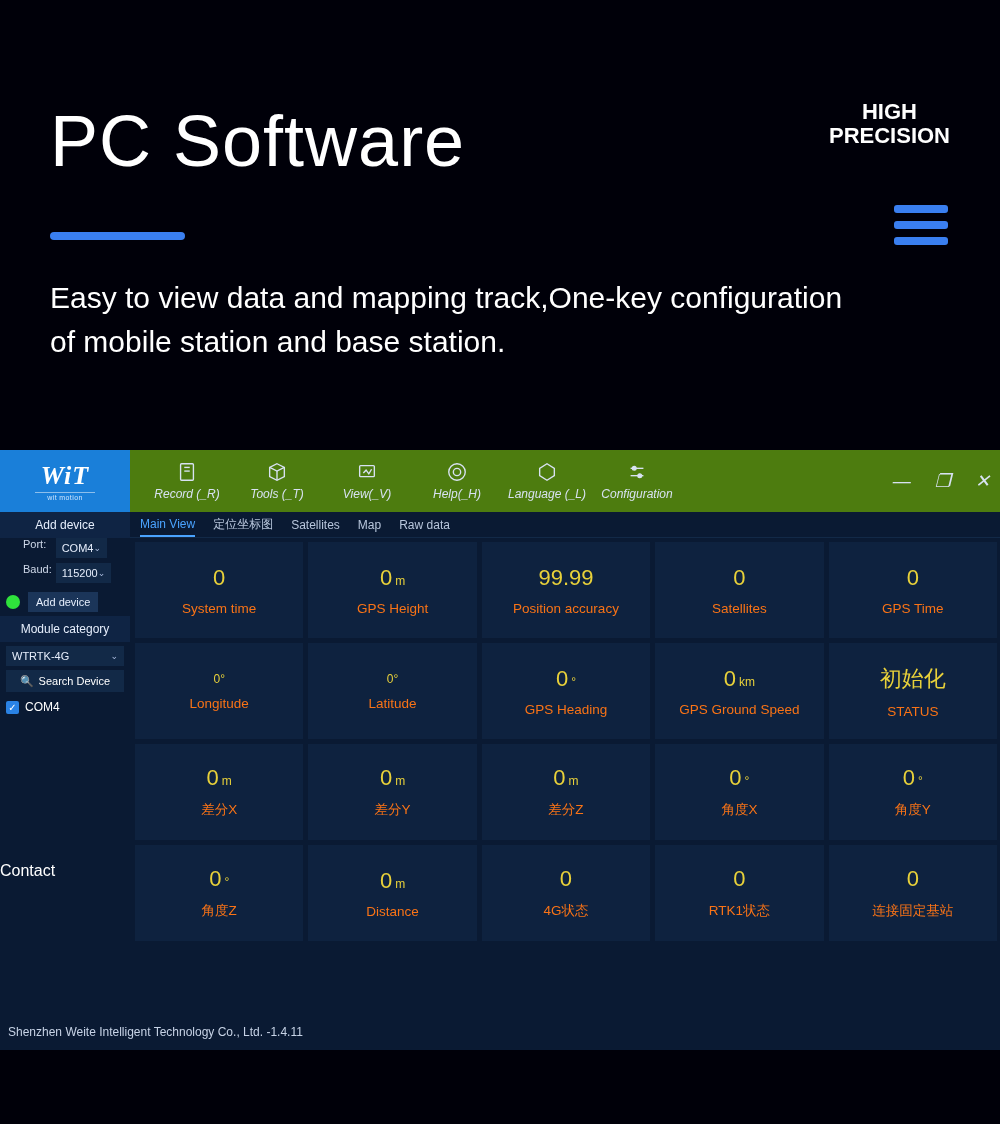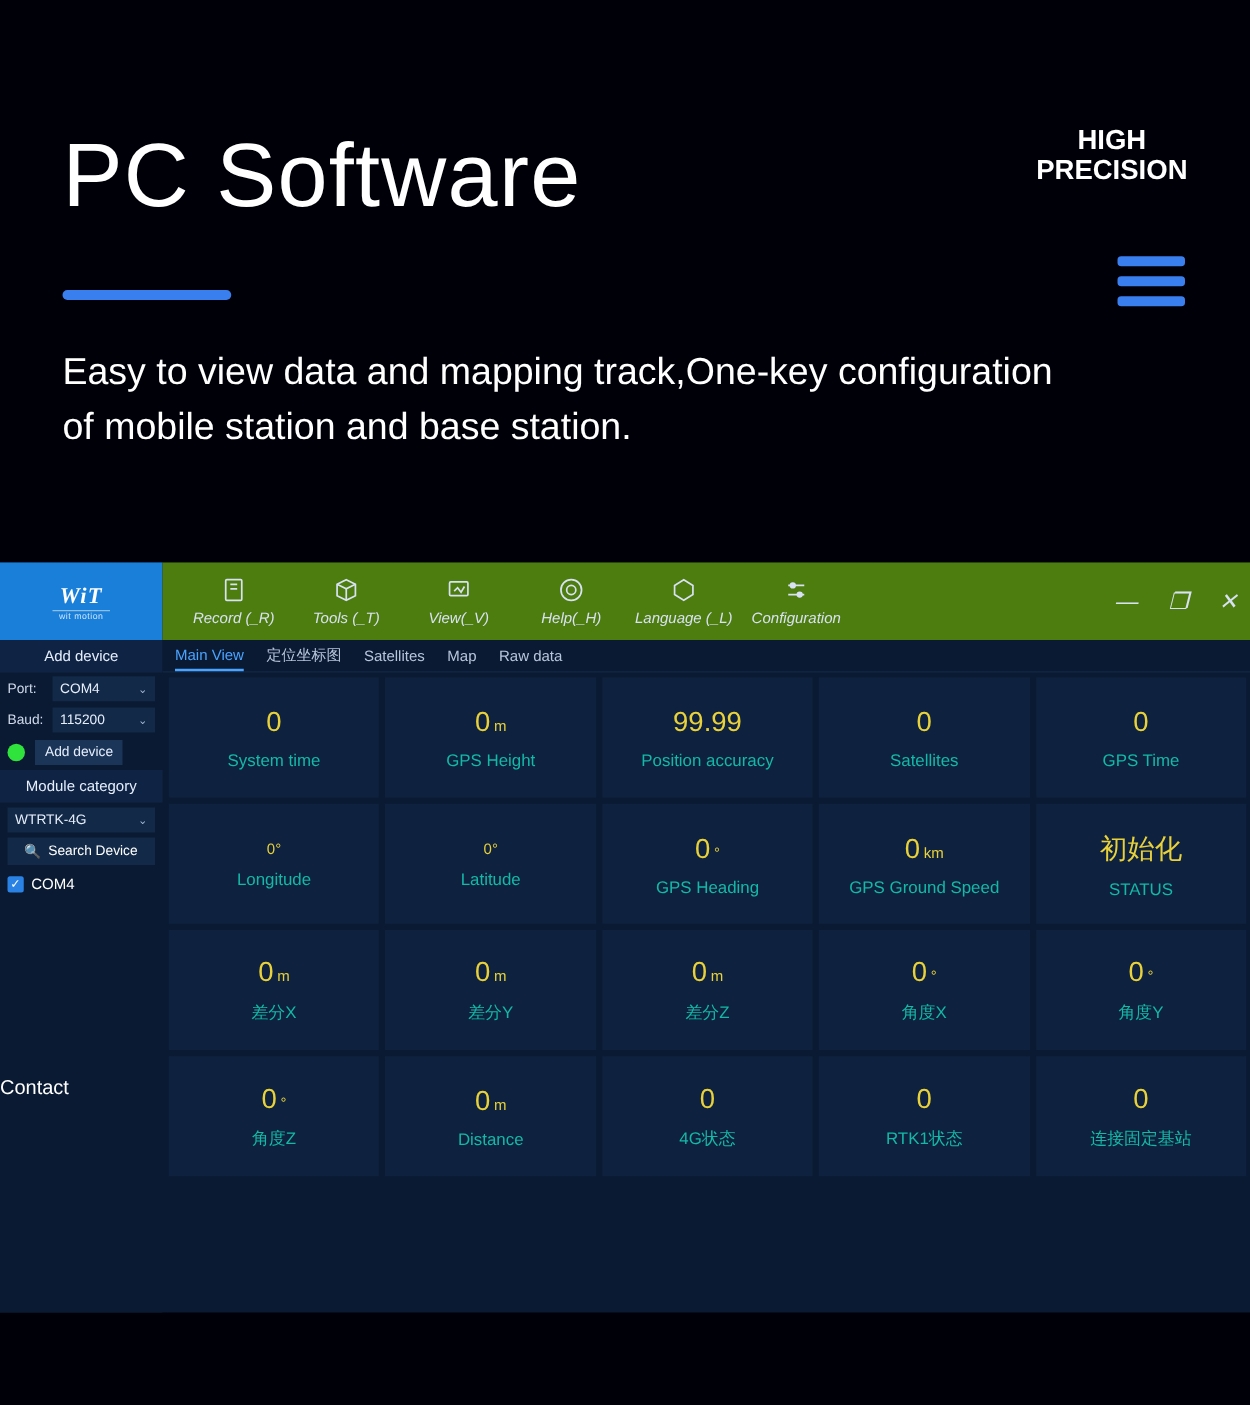--- a/index.html
+++ b/index.html
@@ -16,24 +16,24 @@
 .promo-tag { position: absolute; right: 50px; top: 100px; text-align: center; font-size: 22px; font-weight: 700; line-height: 1.1; }
 .blue-bar { width: 135px; height: 8px; background: #3a7ff0; border-radius: 4px; margin: 50px 0 35px 0; }
 .hamburger { position: absolute; right: 52px; top: 205px; display: flex; flex-direction: column; gap: 8px; }
 .hamburger span { display: block; width: 54px; height: 8px; background: #3a7ff0; border-radius: 3px; }
 .promo-desc { font-size: 30px; line-height: 1.45; font-weight: 400; max-width: 820px; margin-top: 36px; }
 
 .app { position: absolute; top: 450px; left: 0; width: 1000px; height: 600px; background: #0a1a33; }
 
 .sidebar { position: absolute; left: 0; top: 0; width: 130px; height: 100%; background: #0a1a33; font-size: 12.5px; }
 .logo-box { width: 130px; height: 62px; background: #1a7fd9; display: flex; flex-direction: column; align-items: center; justify-content: center; }
-.logo-main { font-family: Georgia, serif; font-style: italic; font-weight: 700; font-size: 18px; color: #fff; letter-spacing: 1px; border-bottom: 1px solid rgba(255,255,255,0.5); padding: 0 6px 1px; }
+.logo-main { font-family: Georgia, serif; font-style: italic; font-weight: 700; font-size: 26px; color: #fff; letter-spacing: 1px; border-bottom: 1px solid rgba(255,255,255,0.5); padding: 0 6px 1px; }
 .logo-sub { font-size: 7px; color: #cfe6ff; margin-top: 1px; letter-spacing: 0.4px; }
 .side-head { height: 26px; line-height: 26px; text-align: center; font-size: 12px; color: #e6eefc; background: #0f2444; }
-.side-row { display: flex; align-items: center; height: 25px; padding: 0 6px; gap: 4px; }
+.side-row { display: flex; align-items: flex-start; height: 25px; padding: 0 23px; gap: 4px; }
 .side-label { font-size: 11px; color: #cfd9ea; width: 32px; }
 .side-select { flex: 1; background: #122947; color: #e6eefc; font-size: 11px; height: 20px; border: none; display: flex; align-items: center; justify-content: space-between; padding: 0 6px; }
 .chev { font-size: 9px; color: #aabbdd; }
 .add-dev-row { display: flex; align-items: center; height: 28px; padding: 0 6px; gap: 8px; }
 .green-dot { width: 14px; height: 14px; border-radius: 50%; background: #2fe23c; }
 .add-btn { background: #1b3559; color: #e6eefc; font-size: 11px; height: 20px; padding: 0 8px; display: flex; align-items: center; border: none; }
 .mod-select { margin: 4px 6px; }
 .search-row { margin: 2px 6px; display: flex; align-items: center; justify-content: center; gap: 5px; height: 22px; background: #122947; font-size: 11px; }
 .search-ico { font-size: 11px; }
 .dev-item { display: flex; align-items: center; height: 26px; padding: 0 6px; gap: 6px; font-size: 12px; }
@@ -47,21 +47,21 @@
 .win-controls { position: absolute; right: 10px; top: 0; height: 62px; display: flex; align-items: center; gap: 24px; font-size: 18px; color: #d8e2f2; }
 .win-controls span { cursor: pointer; }
 
 .tabbar { position: absolute; left: 130px; top: 62px; right: 0; height: 26px; background: #0a1a33; display: flex; align-items: center; padding-left: 10px; gap: 18px; font-size: 12px; color: #b8c6dc; border-bottom: 1px solid #122947; }
 .tabbar .active { color: #4aa3ff; border-bottom: 2px solid #4aa3ff; padding-bottom: 4px; margin-bottom: -4px; }
 
 .grid { position: absolute; left: 135px; top: 92px; right: 0; bottom: 34px; display: grid; grid-template-columns: repeat(5, 1fr); grid-auto-rows: 96px; gap: 5px; padding-right: 3px; }
 .tile { background: #0e223f; display: flex; flex-direction: column; align-items: center; justify-content: center; gap: 10px; }
 .tile-val { color: #e8d13a; font-size: 22px; font-weight: 500; display: flex; align-items: baseline; gap: 3px; }
 .tile-unit { color: #e8d13a; font-size: 12px; font-weight: 400; }
-.tile-label { color: #14b8a6; font-size: 13.5px; }
+.tile-label { color: #f97316; font-size: 13.5px; }
 
 .footer { position: absolute; left: 0; bottom: 5px; width: 100%; padding: 6px 8px; font-size: 12px; color: #c7d3e6; background: #0a1a33; }
 </style>
 </head>
 <body>
 
 <div class="promo">
   <div class="promo-tag">
     <div>HIGH</div>
     <div>PRECISION</div>
@@ -317,13 +317,14 @@
         <div class="tile-label">RTK1状态</div>
       </div>
       <div class="tile">
         <div class="tile-val">
           <span>0</span>
         </div>
         <div class="tile-label">连接固定基站</div>
       </div>
     </div>
 
+  <div class="footer">Shenzhen Weite Intelligent Technology Co., Ltd. -1.4.11</div>
 </div>
 
 </body></html>

